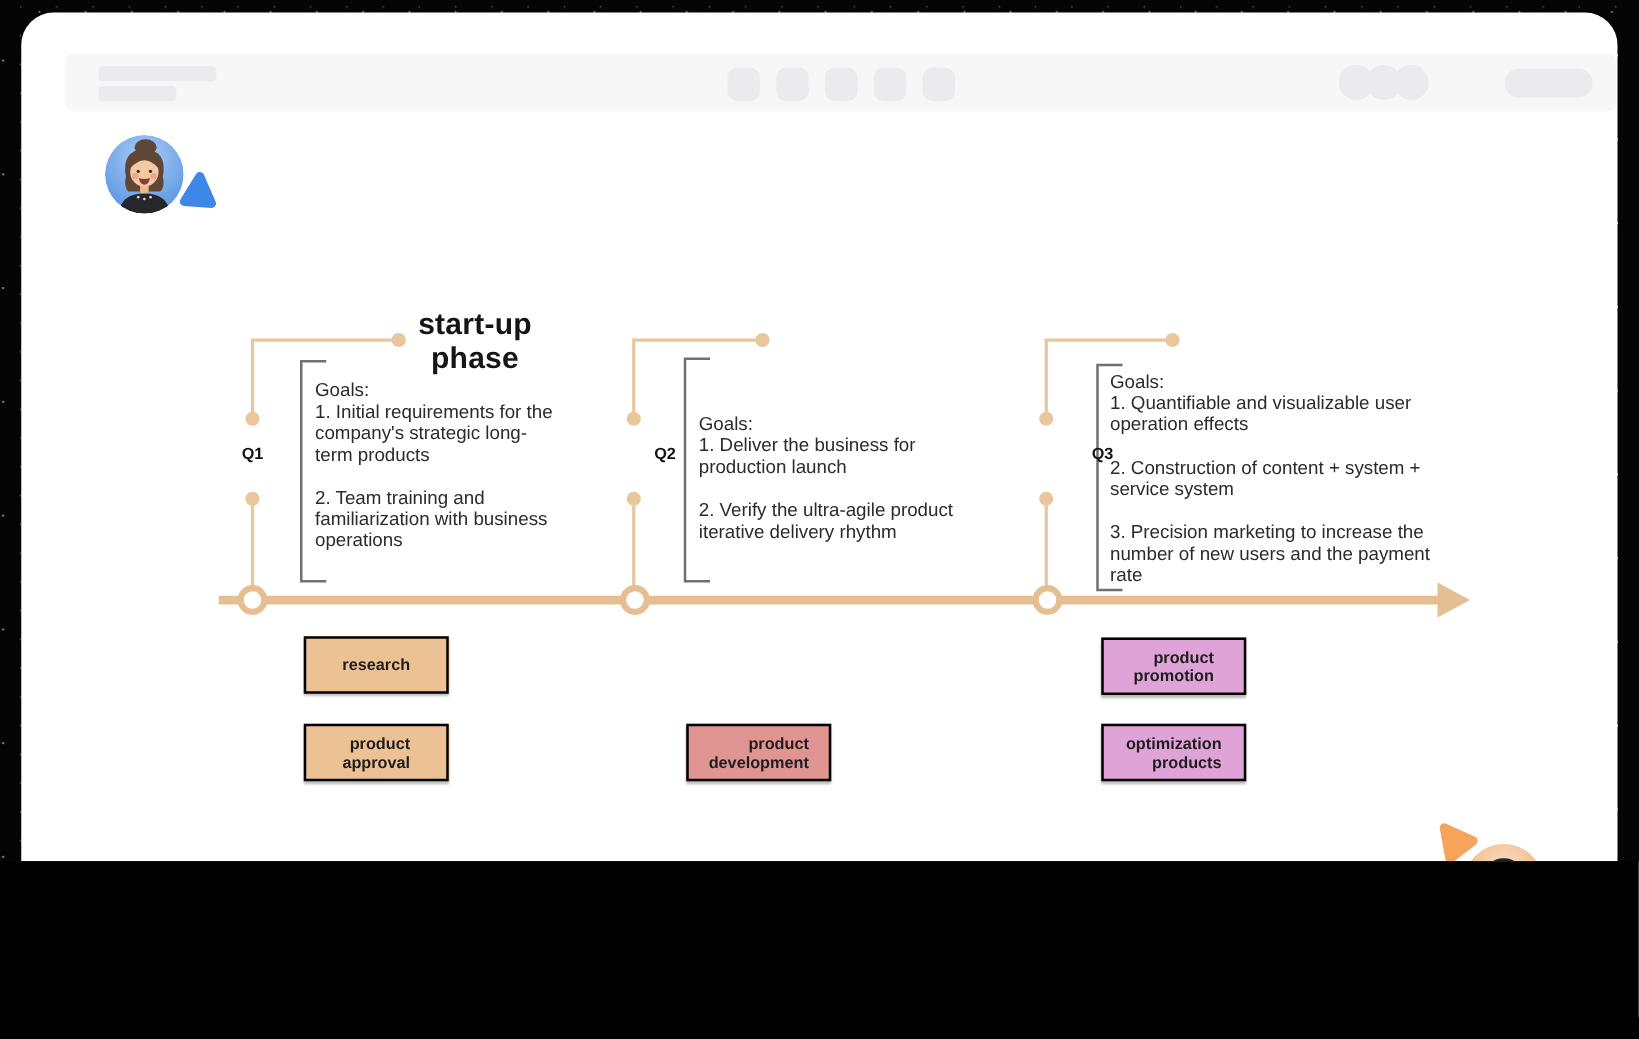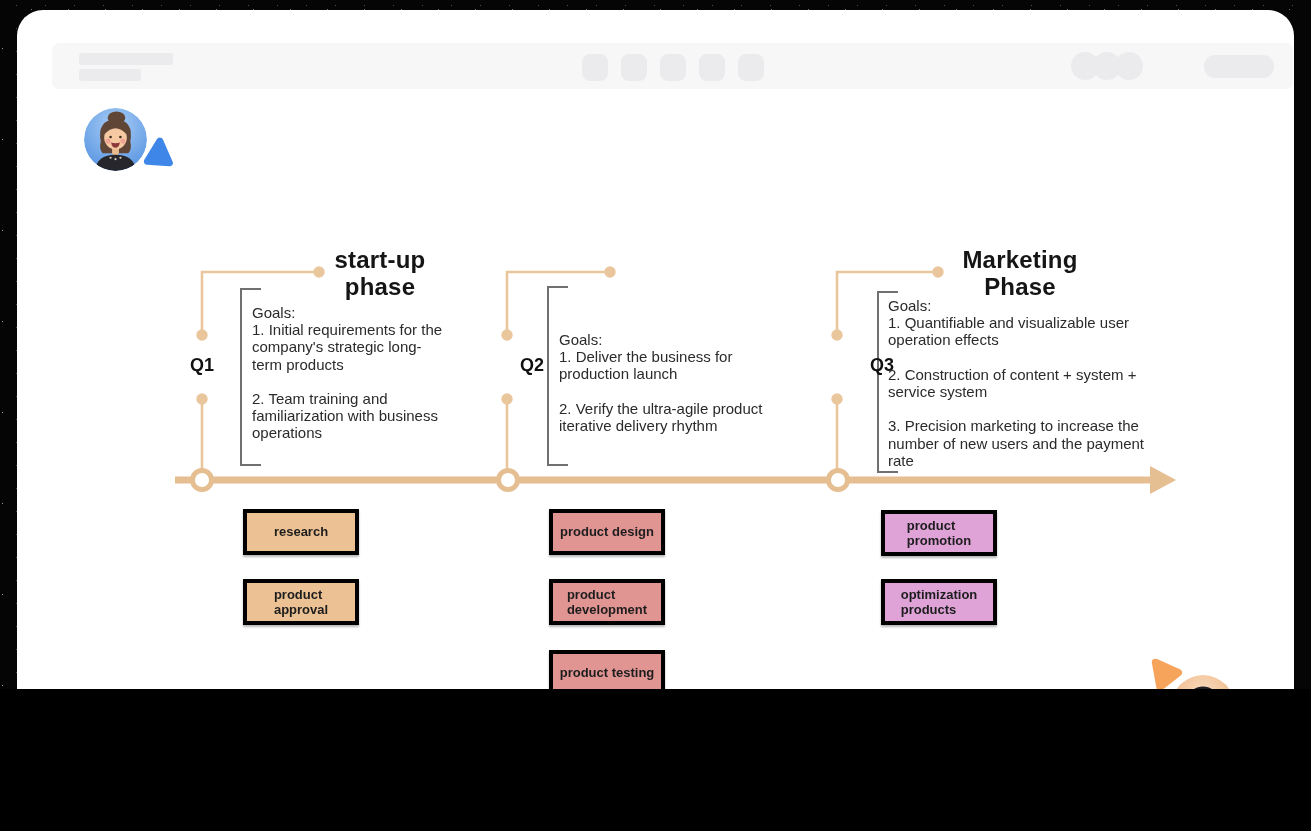--- a/index.html
+++ b/index.html
@@ -49,34 +49,34 @@
   
   .diagram{position:absolute;left:0;top:0;}
   .phase-title{
     position:absolute;width:230px;top:236px;
     font-size:24px;line-height:27px;font-weight:bold;color:#151515;
     text-align:center;white-space:pre-line;letter-spacing:.2px;
   }
   .pt1{left:248px}.pt2{left:563px}.pt3{left:888px}
   .qlabel{
     position:absolute;top:345px;width:34px;text-align:center;
-    font-size:18px;font-weight:bold;color:#111;
+    font-size:13px;font-weight:bold;color:#111;
   }
   .q1{left:168px}.q2{left:498px}.q3{left:848px}
   .goals{
     position:absolute;font-size:15px;line-height:17.2px;color:#2b2b2b;
     white-space:pre-line;
   }
   .g1{left:235px;top:294px;}
   .g2{left:542px;top:321px;}
   .g3{left:871px;top:287px;}
   .task{
     position:absolute;width:116px;height:46px;box-sizing:border-box;
-    border:4px solid #000000;box-shadow:0 2px 2px rgba(0,0,0,.28);
-    display:flex;align-items:center;justify-content:center;text-align:left;
+    border:2px solid #000000;box-shadow:0 2px 2px rgba(0,0,0,.28);
+    display:flex;align-items:center;justify-content:center;text-align:right;
     font-size:13px;font-weight:600;line-height:15.5px;color:#1d1d1d;
     white-space:pre-line;
   }
   .b11{left:226px;top:499px}.b12{left:226px;top:569px}
   .b21{left:532px;top:499px}.b22{left:532px;top:569px}.b23{left:532px;top:640px}
   .b31{left:864px;top:500px}.b32{left:864px;top:569px}
 </style>
 </head>
 <body>
 
@@ -133,22 +133,20 @@
         <line x1="158" y1="470" x2="1137" y2="470" stroke="currentColor" stroke-width="7"></line>
         <polygon points="1133,456 1159,470 1133,484" fill="currentColor"></polygon>
         <circle cx="185" cy="470" r="9.5" fill="#fff" stroke="currentColor" stroke-width="5"></circle>
         <circle cx="491" cy="470" r="9.5" fill="#fff" stroke="currentColor" stroke-width="5"></circle>
         <circle cx="821" cy="470" r="9.5" fill="#fff" stroke="currentColor" stroke-width="5"></circle>
       </g>
     </svg>
 
     <div class="phase-title pt1">start-up
 phase</div>
-    <div class="phase-title pt3">Marketing
-Phase</div>
 
     <div class="qlabel q1">Q1</div>
     <div class="qlabel q2">Q2</div>
     <div class="qlabel q3">Q3</div>
 
     <div class="goals g1">Goals:
 1. Initial requirements for the
 company's strategic long-
 term products
 
@@ -168,24 +166,22 @@
 2. Construction of content + system +
 service system
 
 3. Precision marketing to increase the
 number of new users and the payment
 rate</div>
 
     <div class="task b11" style="background: rgb(236, 194, 148);">research</div>
     <div class="task b12" style="background: rgb(236, 194, 148);">product
 approval</div>
-    <div class="task b21" style="background: rgb(225, 149, 147);">product design</div>
     <div class="task b22" style="background: rgb(225, 149, 147);">product
 development</div>
-    <div class="task b23" style="background: rgb(225, 149, 147);">product testing</div>
     <div class="task b31" style="background: rgb(223, 163, 216);">product
 promotion</div>
     <div class="task b32" style="background: rgb(223, 163, 216);">optimization
 products</div>
 
     <div class="avatar avatar-1">
       <svg viewBox="0 0 64 64">
         <defs>
           <clipPath id="clipA">
               <circle cx="32" cy="32" r="32"></circle>

